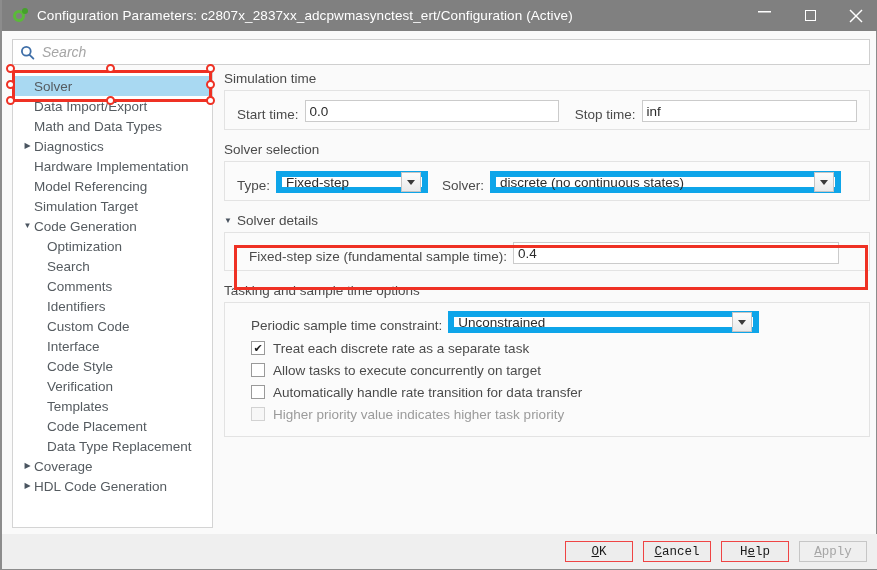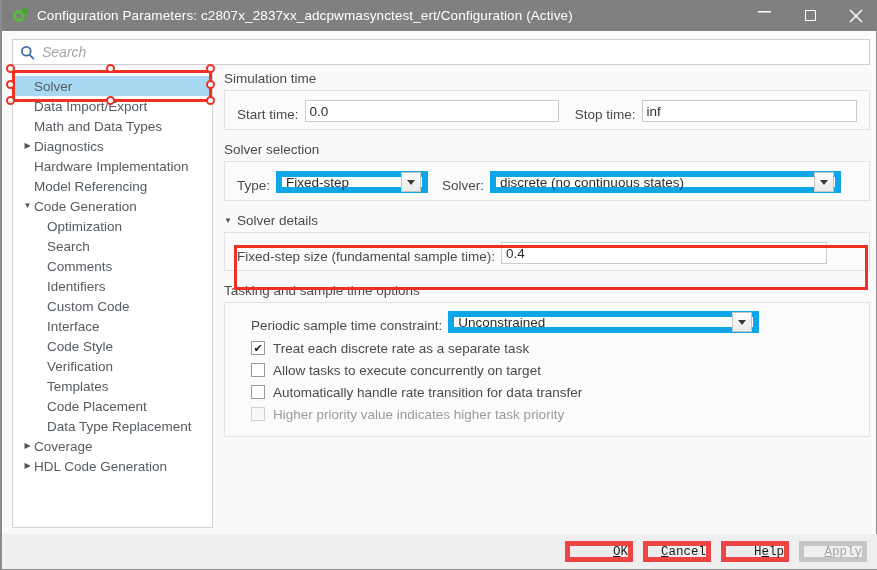--- a/index.html
+++ b/index.html
@@ -157,22 +157,22 @@
 
   
   .footer {
     position: absolute; left: 0; bottom: 0; width: 877px; height: 35px;
     background: #efefef;
     display: flex; align-items: center; justify-content: flex-end;
     padding-right: 12px; gap: 10px;
   }
   .dlg-btn {
     width: 68px; height: 21px;
-    background: #ededed; border: 5px solid #ef4444;
-    display: flex; align-items: center; justify-content: flex-end;
+    background: #ededed; border: 1px solid #ef4444;
+    display: flex; align-items: center; justify-content: center;
     font-family: "Liberation Mono", monospace;
     font-size: 12.5px; color: #1a1a1a;
   }
   .dlg-btn.disabled { color: #a6a6a6; border-color: #c6c6c6; background: #efefef; }
   .mn { text-decoration: underline; }
 </style>
 </head>
 <body>
 
 <div id="app">
@@ -228,20 +228,24 @@
         <span class="arrow">▶</span>
         <span class="t-label">Diagnostics</span>
       </div>
       <div class="tree-item lvl0">
         <span class="arrow"></span>
         <span class="t-label">Hardware Implementation</span>
       </div>
       <div class="tree-item lvl0">
         <span class="arrow"></span>
         <span class="t-label">Model Referencing</span>
+      </div>
+      <div class="tree-item lvl0">
+        <span class="arrow"></span>
+        <span class="t-label">Simulation Target</span>
       </div>
       <div class="tree-item lvl0">
         <span class="arrow">▼</span>
         <span class="t-label">Code Generation</span>
       </div>
       <div class="tree-item lvl1">
         <span class="arrow"></span>
         <span class="t-label">Optimization</span>
       </div>
       <div class="tree-item lvl1">
@@ -325,21 +329,21 @@
         </span>
       </div>
     </div>
 
     <div class="sect-head" style="margin-top:12px;">
       <span class="arrow">▼</span>
       <span>Solver details</span>
     </div>
     <div class="panel" style="height:39px; margin-top:4px;">
       <div class="row">
-        <span class="fld-label" style="margin-left:0;">Fixed-step size (fundamental sample time):</span>
+        <span class="fld-label" style="margin-left:12px;">Fixed-step size (fundamental sample time):</span>
         <span class="textbox" style="width:326px; margin-left:6px;">0.4</span>
       </div>
     </div>
 
     <div class="group-label" style="margin-top:12px;">Tasking and sample time options</div>
     <div class="panel" style="height:135px; padding-top:8px;">
       <div class="row" style="margin-left:14px;">
         <span class="fld-label">Periodic sample time constraint:</span>
         <span class="combo" style="width:311px; margin-left:6px;">
           <span class="cval">Unconstrained</span>

